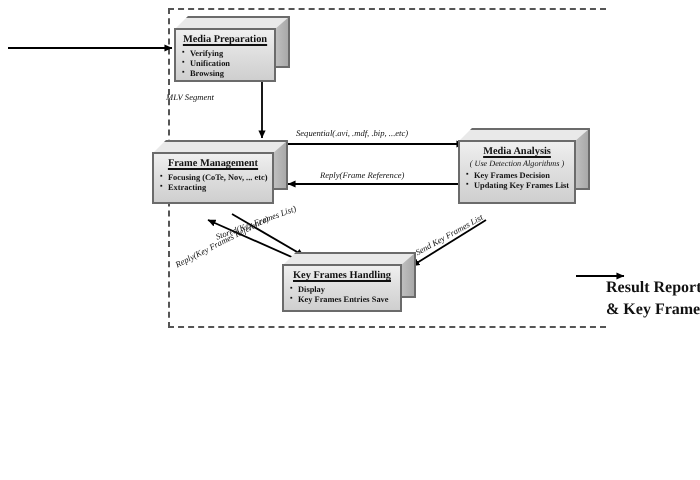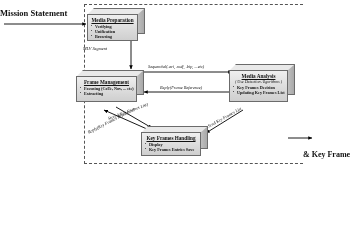--- a/index.html
+++ b/index.html
@@ -136,17 +136,17 @@
   <div class="elabel" style="left:148px;top:64px;">Sequential(.avi, .mdf, .bip, ...etc)</div>
 
   <div class="elabel" style="left:160px;top:85px;">Reply(Frame Reference)</div>
 
   <div class="elabel rot-a" style="left:108px;top:116px;">Stored(Key Frames List)</div>
 
   <div class="elabel rot-b" style="left:88px;top:130px;">Reply(Key Frames Reference)</div>
 
   <div class="elabel rot-c" style="left:208px;top:124px;">Send Key Frames List</div>
 
-  <div class="ext" style="left:0px;top:8px;font-size:8.5px;">Mission Statement</div>
 
+  <div class="ext" style="left:303px;top:139px;font-size:8px;">Result Report</div>
   <div class="ext" style="left:303px;top:150px;font-size:8px;">&amp; Key Frames</div>
 
 </div>
 
 </body></html>

